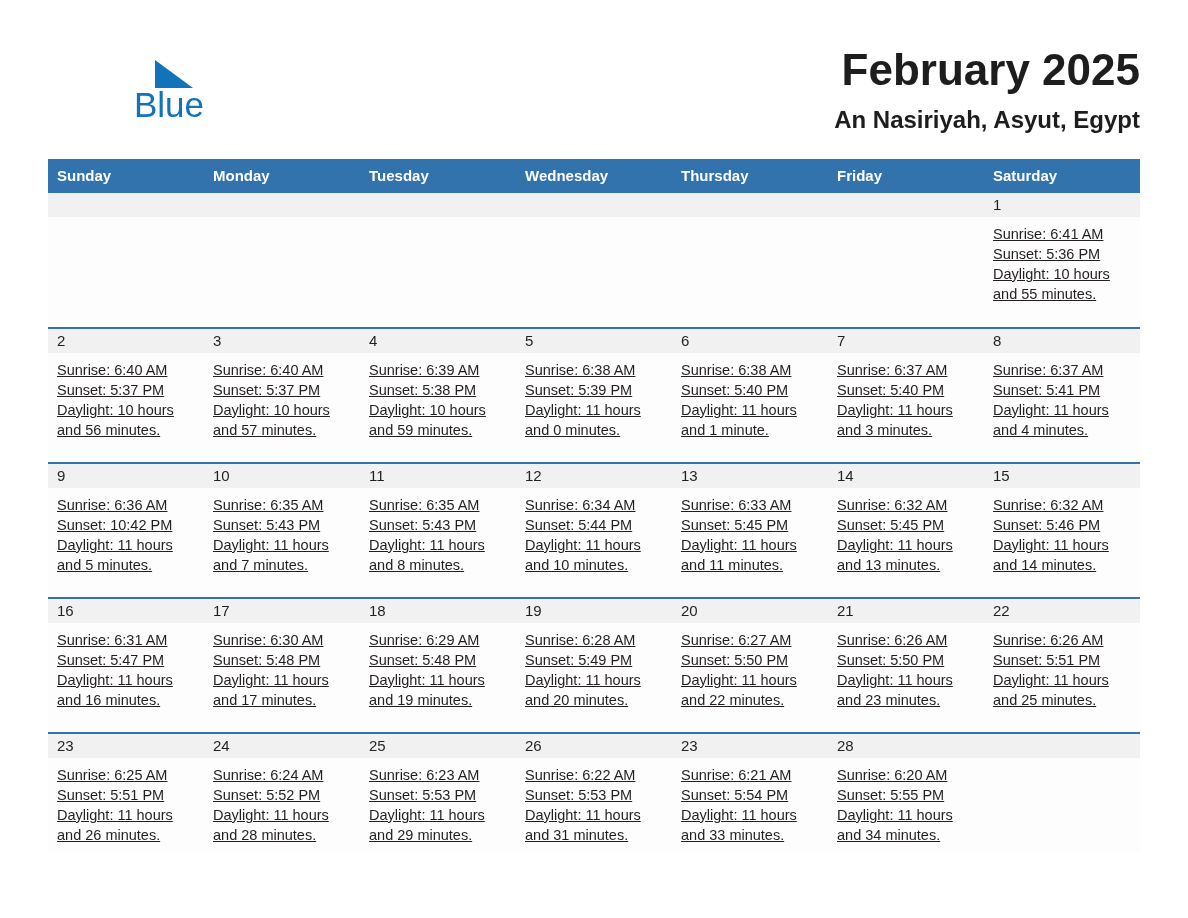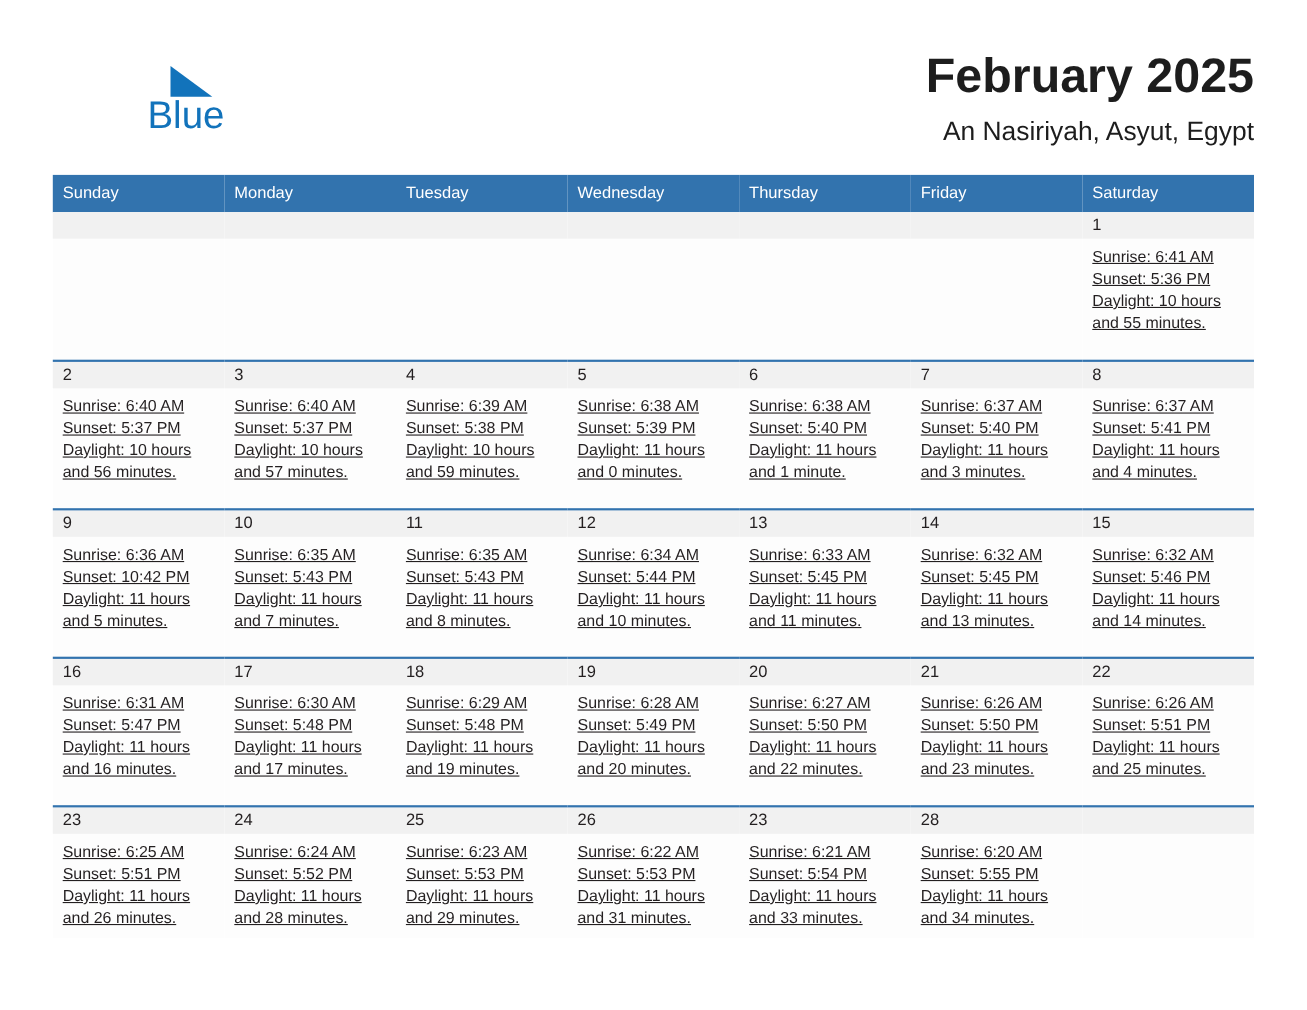--- a/index.html
+++ b/index.html
@@ -78,40 +78,40 @@
     line-height: 52px;
     color: #1d1d1d;
     font-weight: 700;
     white-space: nowrap;
   }
   .cal-subtitle {
     margin-top: 10px;
     font-size: 24px;
     line-height: 28px;
     color: #1d1d1d;
-    font-weight: 400;
+    font-weight: 700;
     white-space: nowrap;
   }
 
   
   .calendar {
     position: absolute;
     left: 48px;
     top: 159px;
     width: 1092px;
     border-collapse: collapse;
     table-layout: fixed;
   }
   .calendar col { width: 156px; }
 
   .calendar thead th {
     background: #3273ae;
     color: #ffffff;
     font-size: 15px;
-    font-weight: 400;
+    font-weight: 700;
     text-align: left;
     padding: 7px 0 8px 9px;
     height: 19px;
     vertical-align: middle;
     border: none;
   }
 
   .calendar tbody tr {
     height: 135px;
   }

